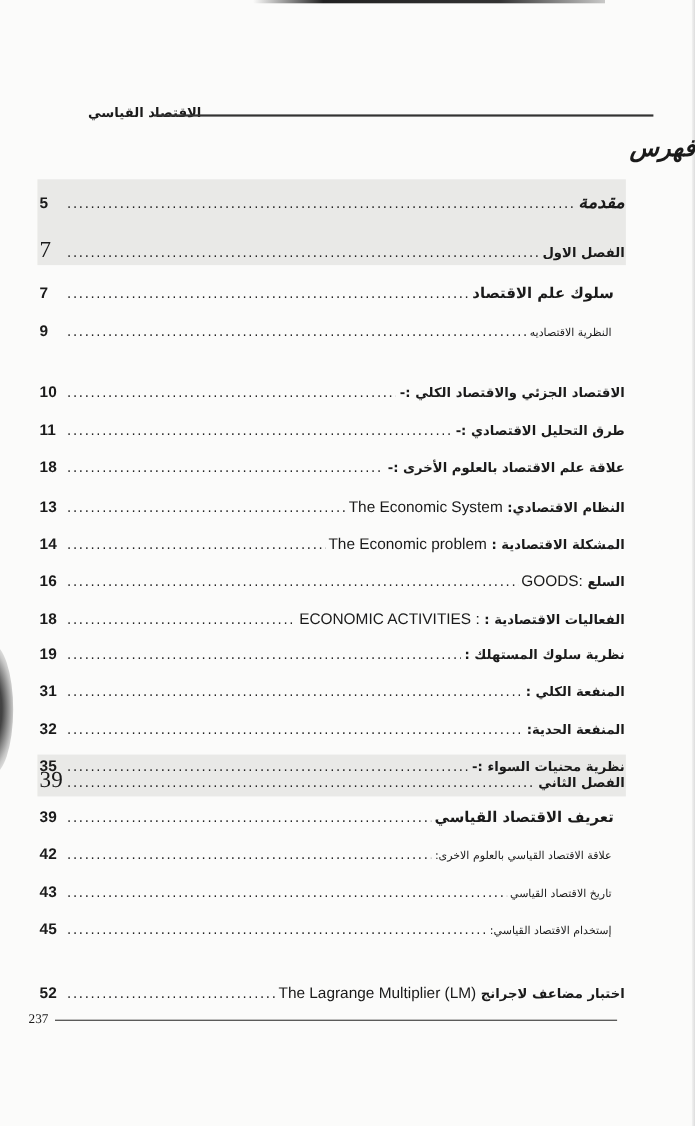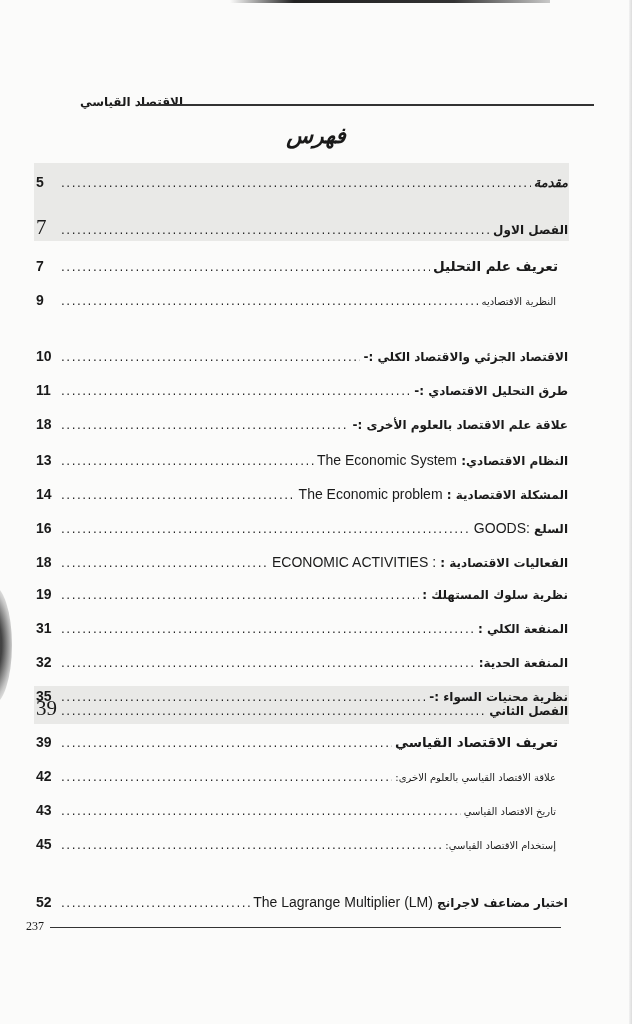--- a/index.html
+++ b/index.html
@@ -54,21 +54,20 @@
       right: 0;
       top: 11px;
       height: 1.5px;
       background: #333;
     }
     .page-heading {
       position: absolute;
       top: 122px;
       left: 0;
       width: 632px;
-      text-align: center;
       font-family: "DejaVu Serif", serif;
       font-size: 22px;
       font-weight: bold;
       font-style: italic;
       direction: rtl;
       letter-spacing: -1px;
     }
     .toc {
       position: absolute;
       top: 162px;
@@ -127,21 +126,21 @@
       font-family: "Liberation Serif", serif;
       font-weight: normal;
       font-size: 21px;
     }
     .toc-row.chapter .toc-title {
       font-size: 12px;
     }
     .toc-row.intro .toc-title {
       font-family: "DejaVu Serif", serif;
       font-style: italic;
-      font-size: 13px;
+      font-size: 16px;
     }
     .toc-row.section .toc-title { font-size: 13.5px; }
     .toc-row.sub .toc-title { font-weight: normal; font-size: 10px; padding-right: 12px; }
     .toc-row.sub2 .toc-title { font-weight: bold; font-size: 12px; padding-right: 0px; margin-top: 24px; }
     .footer {
       position: absolute;
       top: 919px;
       left: 26px;
       width: 535px;
       height: 16px;
@@ -192,21 +191,21 @@
     <span class="toc-title">مقدمة</span>
     <span class="toc-dots">...............................................................................................................................................................</span>
     <span class="toc-page">5</span>
   </div>
   <div class="toc-row chapter" style="top:53px;">
     <span class="toc-title">الفصل الاول</span>
     <span class="toc-dots">...............................................................................................................................................................</span>
     <span class="toc-page">7</span>
   </div>
   <div class="toc-row section" style="top:96px;">
-    <span class="toc-title" style="padding-right:10px;">تعريف علم التحليل</span>
+    <span class="toc-title" style="padding-right:10px;">سلوك علم الاقتصاد</span>
     <span class="toc-dots">...............................................................................................................................................................</span>
     <span class="toc-page">7</span>
   </div>
   <div class="toc-row sub" style="top:130px;">
     <span class="toc-title">النظرية الاقتصاديه</span>
     <span class="toc-dots">...............................................................................................................................................................</span>
     <span class="toc-page">9</span>
   </div>
   <div class="toc-row sub2" style="top:164px;">
     <span class="toc-title">الاقتصاد الجزئي والاقتصاد الكلي :-</span>

